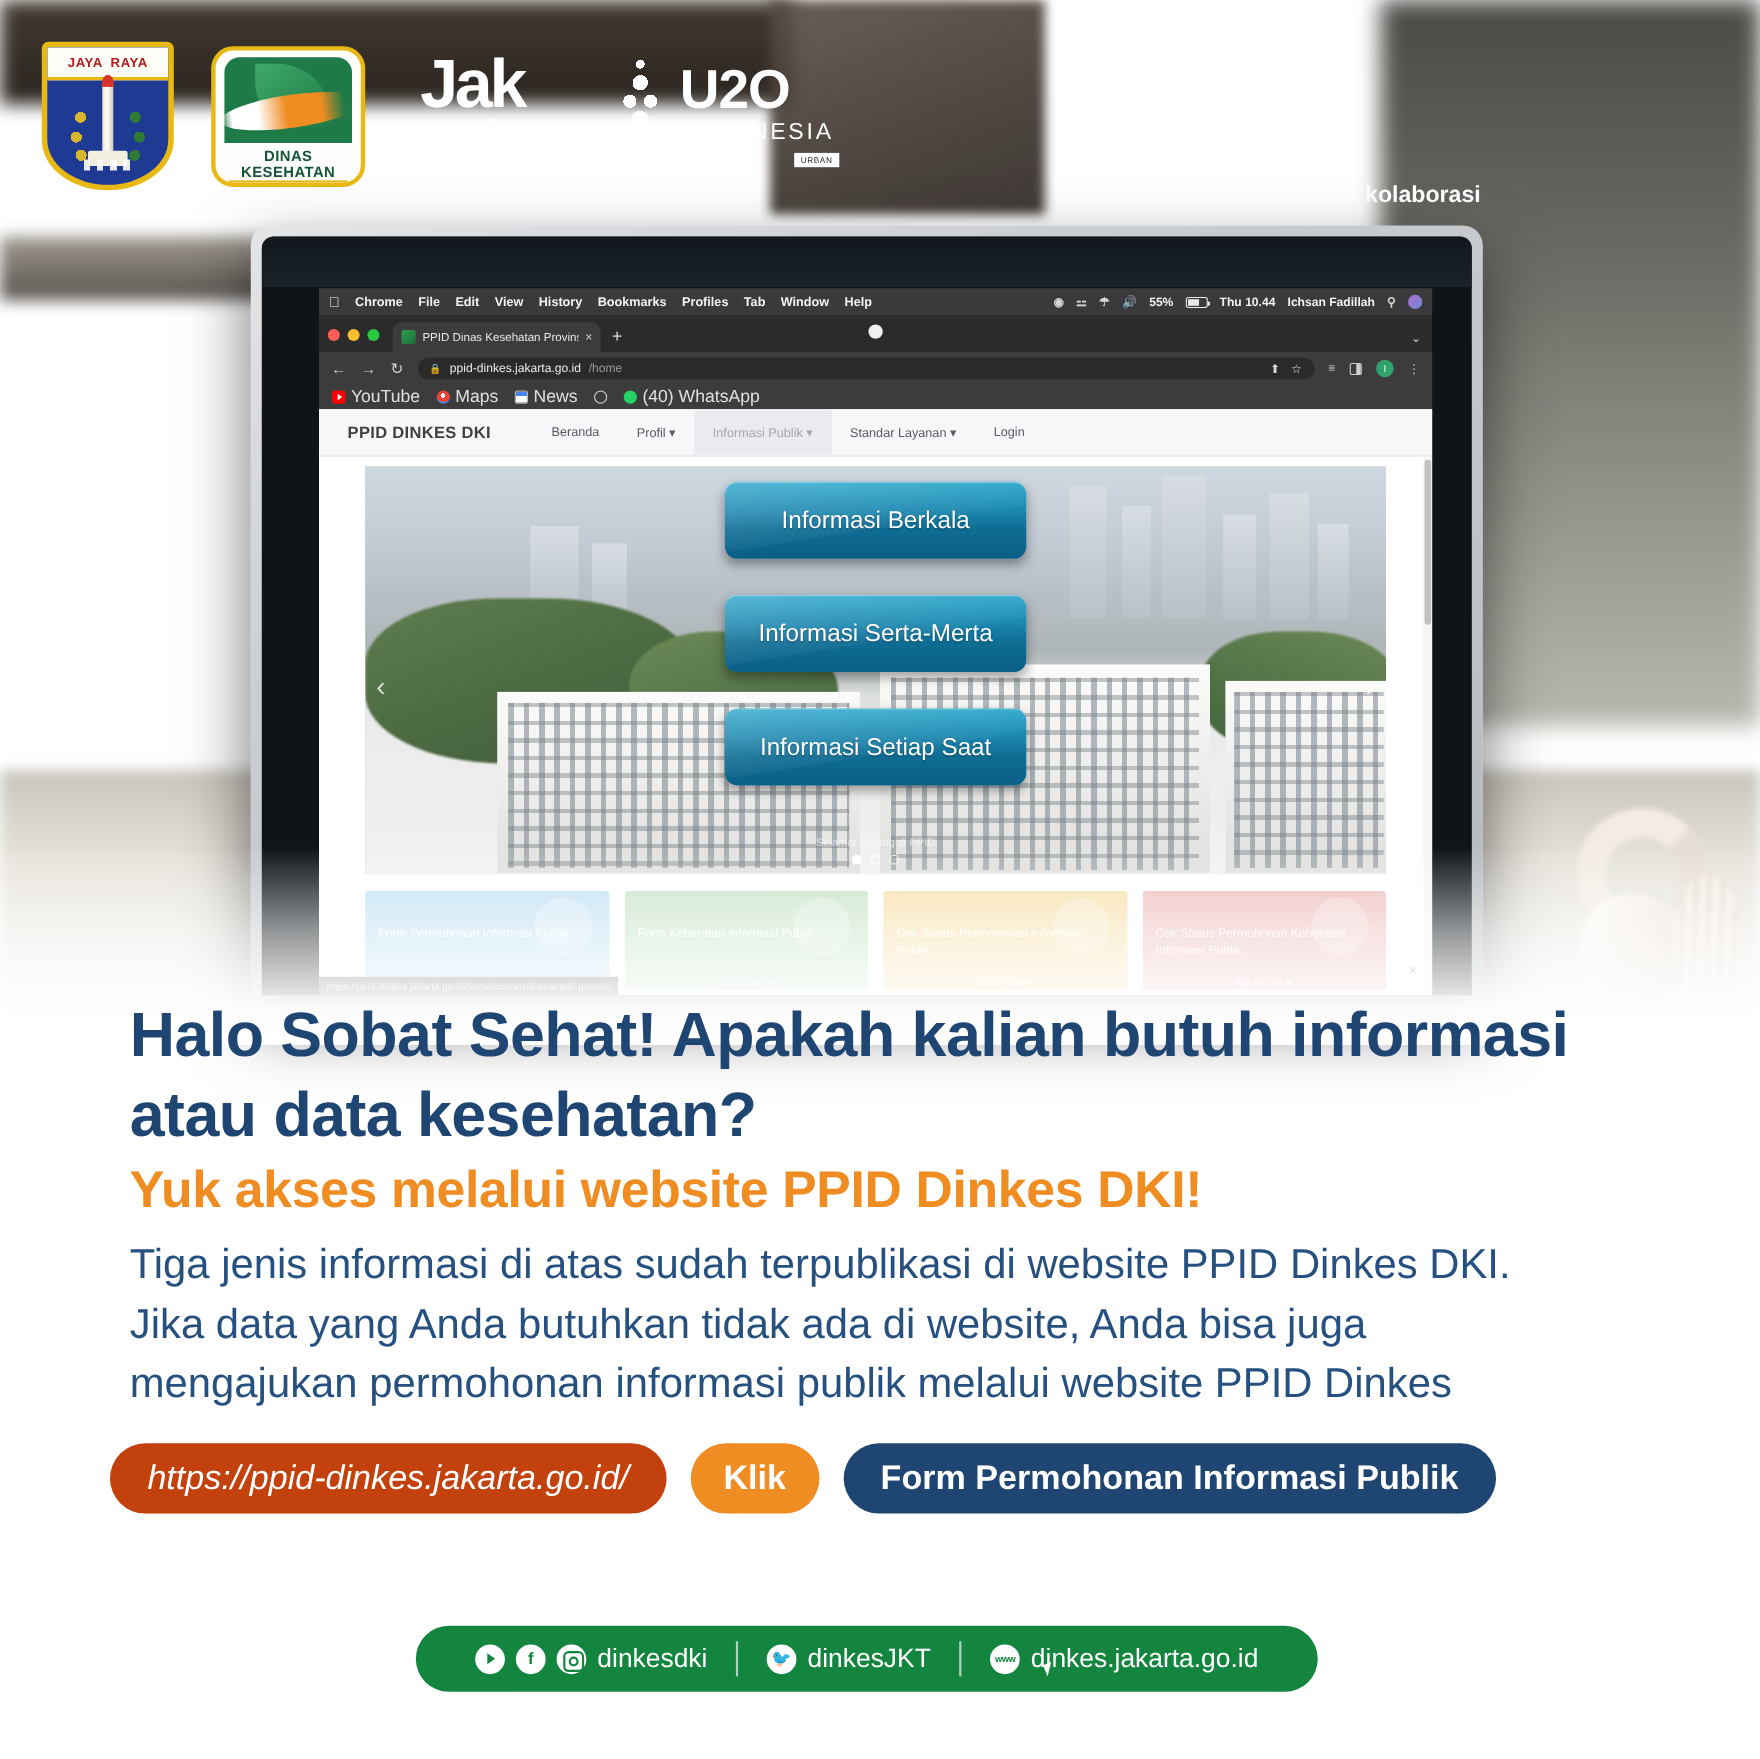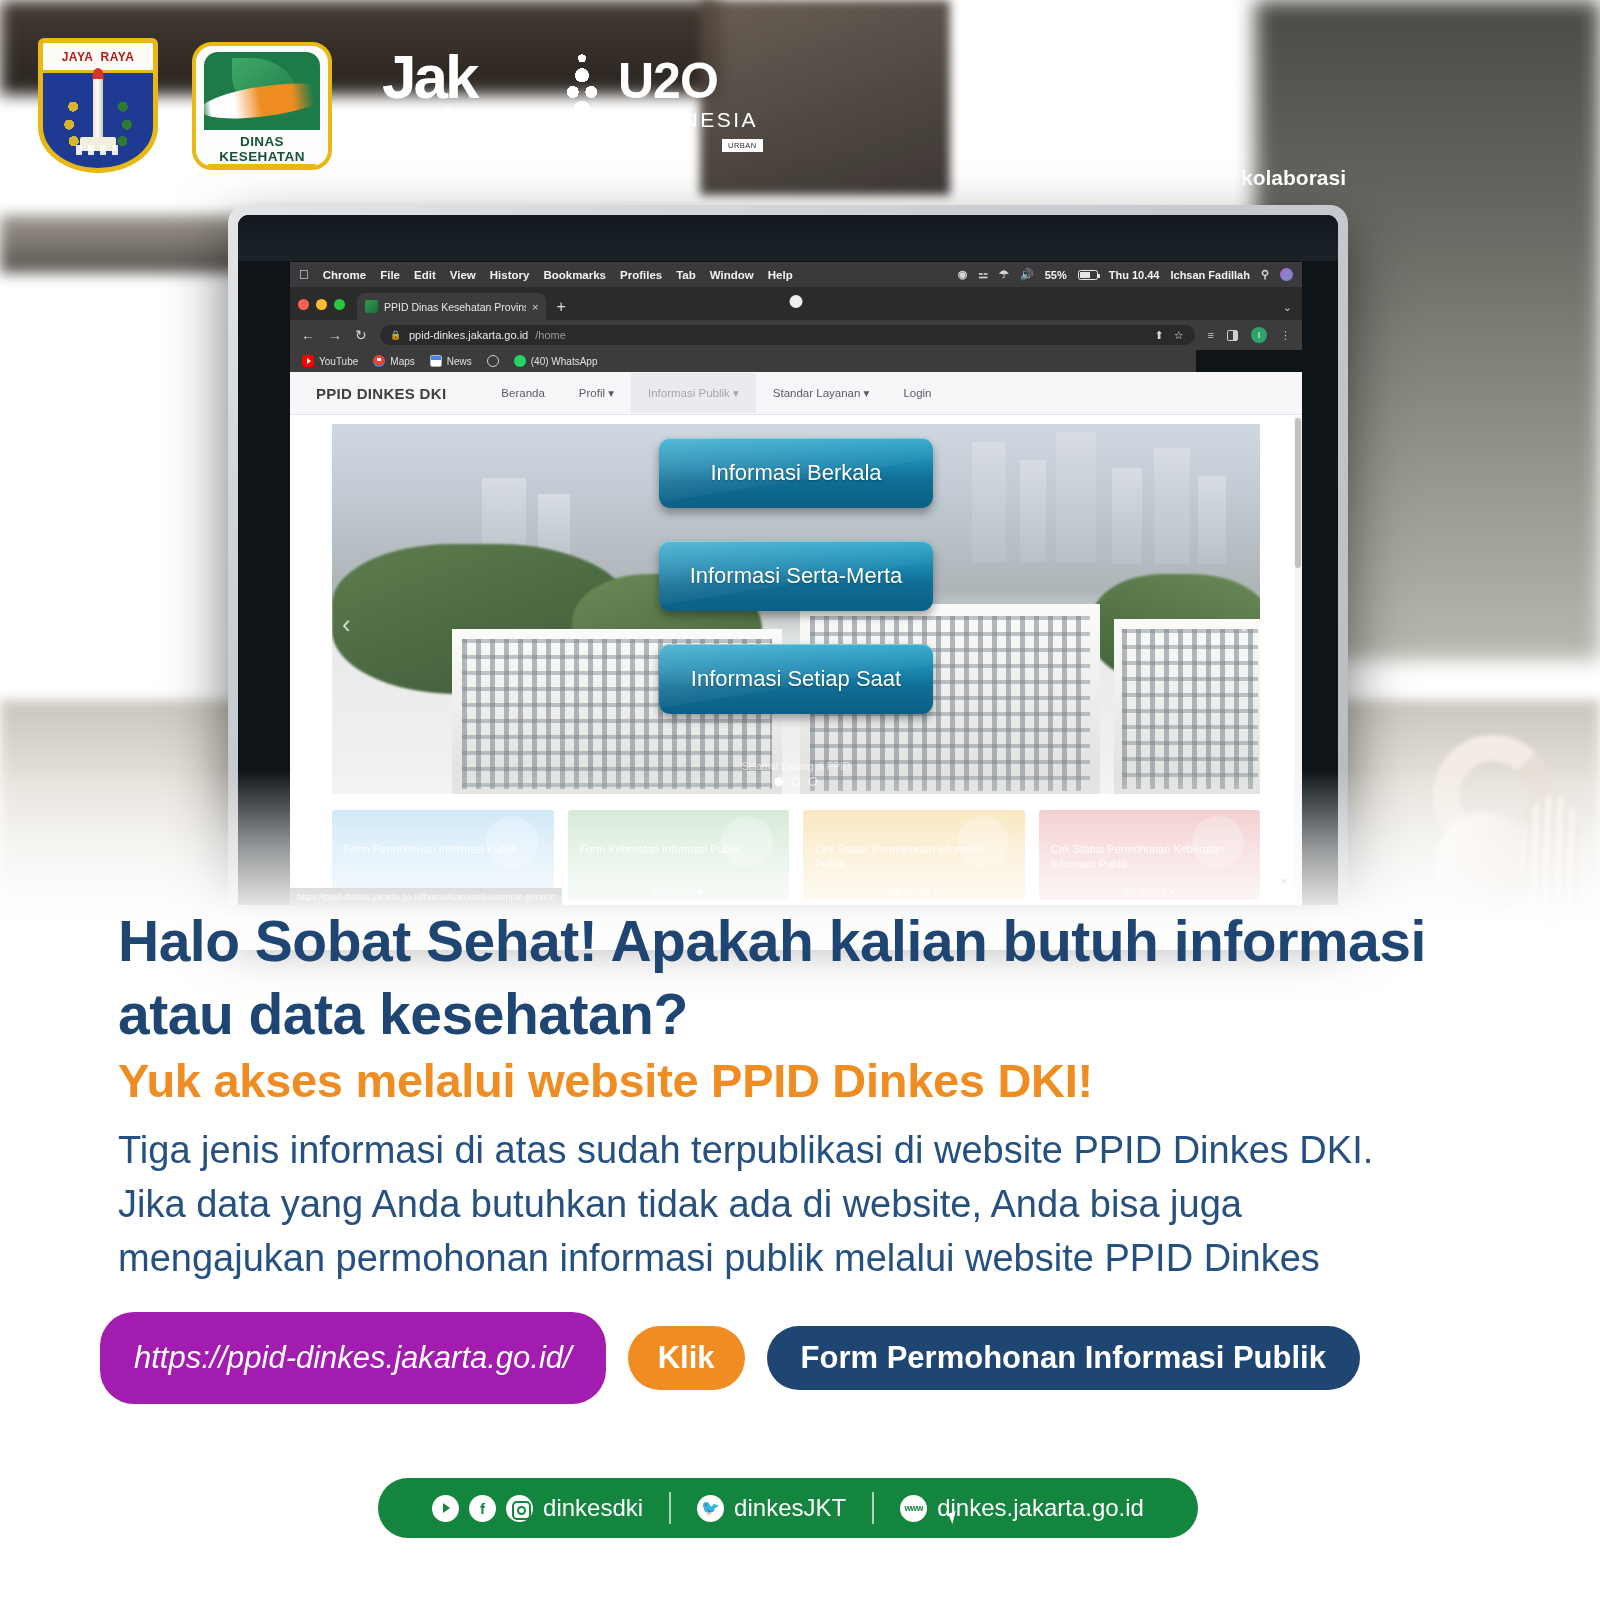--- a/index.html
+++ b/index.html
@@ -270,23 +270,23 @@
   .omni-lock { font-size: 9px; opacity: .85; }
   .omni-dim { color: #9a9a9a; }
   .omni-right { margin-left: auto; display: flex; align-items: center; gap: 10px; }
   .tb-ic { font-size: 11px; opacity: .9; }
   .tb-box { width: 11px; height: 11px; border: 1.4px solid #cfcfcf; border-radius: 2px; position: relative; }
   .tb-box::after { content:''; position:absolute; right:0; top:0; bottom:0; width:4px; background:#cfcfcf; }
   .tb-avatar { width: 16px; height: 16px; border-radius: 50%; background: #2fa36b; color:#e9ffe9; font-size:9px; display:flex; align-items:center; justify-content:center; }
 
   
   .bookbar {
-    position: absolute; left: 52px; top: 135px; width: 906px; height: 22px;
+    position: absolute; left: 52px; top: 135px; width: 1012px; height: 22px;
     background: #3c3c3c; display: flex; align-items: center; gap: 15px; padding: 0 12px;
-    color: #e0e0e0; font-size: 10px;
+    color: #e0e0e0; font-size: 16px;
   }
   .bm { display: flex; align-items: center; gap: 5px; }
   .bm-ic { width: 12px; height: 12px; border-radius: 2px; flex: none; }
   .ic-yt { background: #ff0000; border-radius: 3px; position: relative; }
   .ic-yt::after { content:''; position:absolute; left:4.5px; top:3px; border-left:4px solid #fff; border-top:3px solid transparent; border-bottom:3px solid transparent; }
   .ic-maps { background: radial-gradient(circle at 50% 38%, #fff 0 2px, #ea4335 2px 6px, #4285f4 6px); border-radius: 50% 50% 50% 50%; }
   .ic-news { background: linear-gradient(180deg,#4285f4 0 4px,#fff 4px); border:1px solid #b7b7b7; border-radius:2px; }
   .ic-clock { border: 1.4px solid #cfcfcf; border-radius: 50%; background: transparent; }
   .ic-wa { background: #25d366; border-radius: 50%; }
 
@@ -418,22 +418,22 @@
   }
   .body-copy {
     margin: 16px 0 0 118px; width: 1320px;
     font-size: 38px; color: #25507f; line-height: 1.42;
   }
 
   .cta-row {
     margin: 26px 0 0 100px; display: flex; align-items: center; gap: 22px;
   }
   .pill-url {
-    background: #a21caf; color: #ffffff; border-radius: 34px;
-    padding: 28px 34px; font-size: 31px; font-style: italic; white-space: nowrap;
+    background: #c2410c; color: #ffffff; border-radius: 34px;
+    padding: 14px 34px; font-size: 31px; font-style: italic; white-space: nowrap;
   }
   .pill-klik {
     background: #ef8c22; color: #ffffff; border-radius: 34px;
     padding: 14px 30px; font-size: 31px; font-weight: bold; white-space: nowrap;
   }
   .pill-form {
     background: #1f4573; color: #ffffff; border-radius: 34px;
     padding: 14px 34px; font-size: 31px; font-weight: bold; white-space: nowrap;
   }
 

